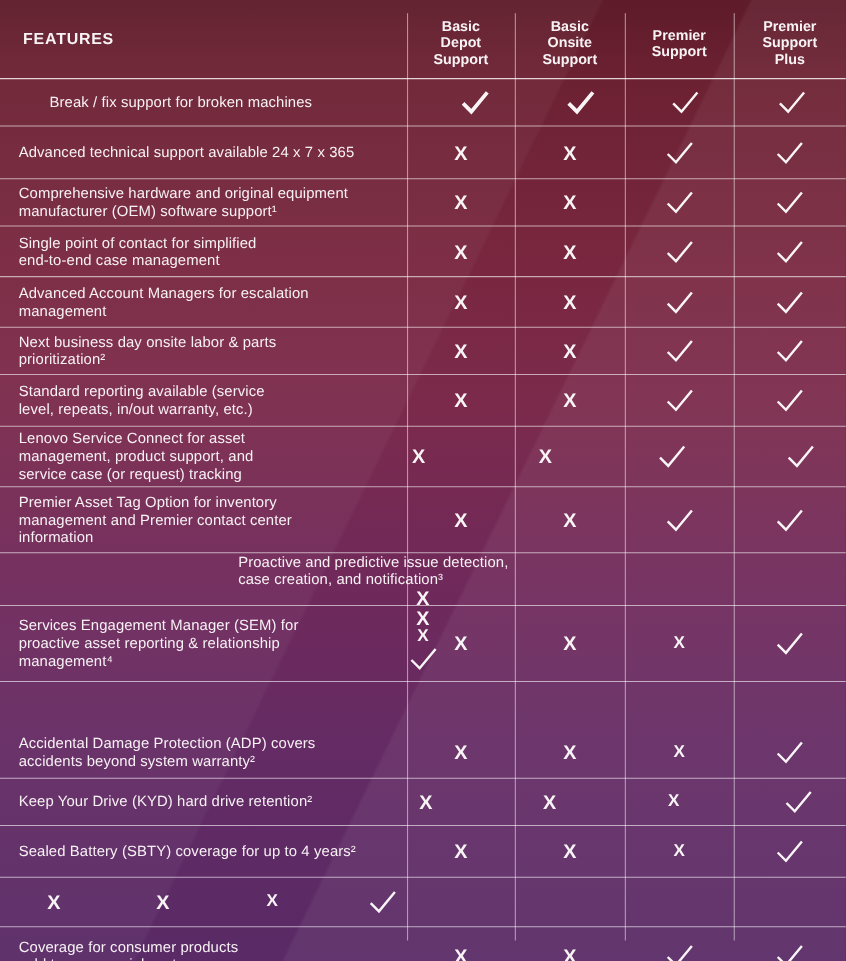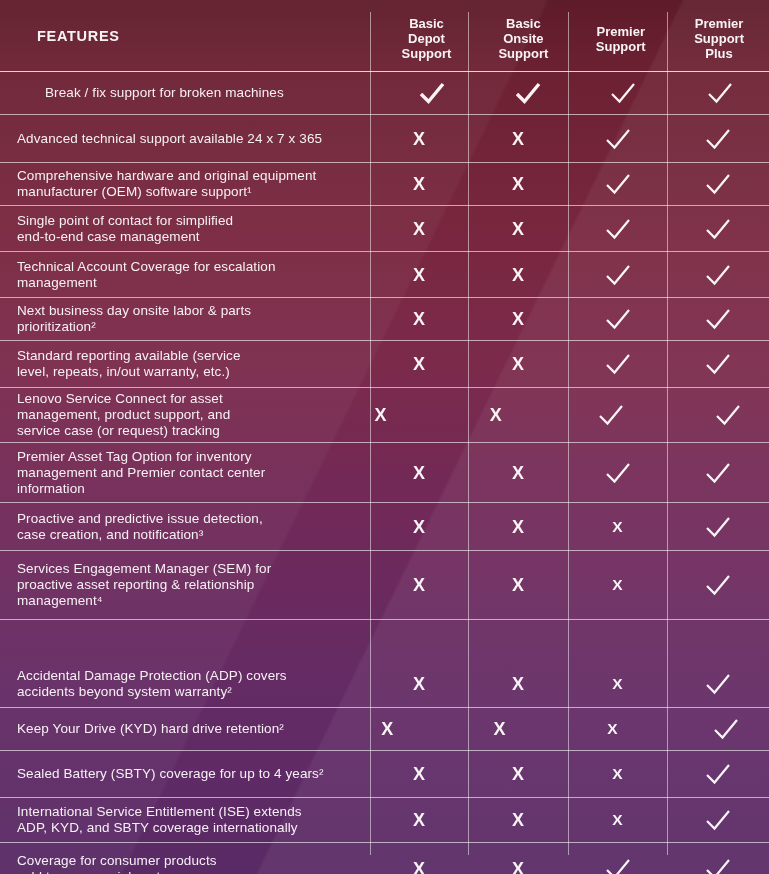--- a/index.html
+++ b/index.html
@@ -34,21 +34,20 @@
     height: 843px;
     background: rgba(255,255,255,0.5);
   }
 
   
   .header-row {
     display: flex;
     height: 72px;
     align-items: center;
     border-bottom: 1px solid rgba(255,255,255,0.8);
-    padding-left: 16px;
   }
   .features-cell {
     width: 370px;
     padding-left: 21px;
     font-weight: bold;
     font-size: 14.5px;
     letter-spacing: 0.7px;
   }
   .col-head {
     display: flex;
@@ -209,21 +208,21 @@
             <path d="M3 13 L10.5 20.5 L25 3"></path>
           </svg>
         </div>
         <div class="mark-cell w3">
           <svg viewBox="0 0 28 24" width="28" height="24" class="check lite">
             <path d="M3 13 L10.5 20.5 L25 3"></path>
           </svg>
         </div>
       </div>
       <div class="row" style="height: 46px;">
-        <div class="feature-cell">Technical Account Coverage for escalation
+        <div class="feature-cell">Advanced Account Managers for escalation
 management</div>
         <div class="mark-cell w0">
           <span class="xmark heavy">X</span>
         </div>
         <div class="mark-cell w1">
           <span class="xmark heavy">X</span>
         </div>
         <div class="mark-cell w2">
           <svg viewBox="0 0 28 24" width="28" height="24" class="check lite">
             <path d="M3 13 L10.5 20.5 L25 3"></path>
@@ -310,21 +309,21 @@
           <svg viewBox="0 0 28 24" width="28" height="24" class="check lite">
             <path d="M3 13 L10.5 20.5 L25 3"></path>
           </svg>
         </div>
         <div class="mark-cell w3">
           <svg viewBox="0 0 28 24" width="28" height="24" class="check lite">
             <path d="M3 13 L10.5 20.5 L25 3"></path>
           </svg>
         </div>
       </div>
-      <div class="row" style="height: 48px;">
+      <div class="row" style="height: 48px; flex-direction: column;">
         <div class="feature-cell">Proactive and predictive issue detection,
 case creation, and notification³</div>
         <div class="mark-cell w0">
           <span class="xmark heavy">X</span>
         </div>
         <div class="mark-cell w1">
           <span class="xmark heavy">X</span>
         </div>
         <div class="mark-cell w2">
           <span class="xmark lite">X</span>
@@ -400,22 +399,20 @@
         <div class="mark-cell w2">
           <span class="xmark lite">X</span>
         </div>
         <div class="mark-cell w3">
           <svg viewBox="0 0 28 24" width="28" height="24" class="check lite">
             <path d="M3 13 L10.5 20.5 L25 3"></path>
           </svg>
         </div>
       </div>
       <div class="row" style="height: 45px;">
-        <div class="feature-cell">International Service Entitlement (ISE) extends
-ADP, KYD, and SBTY coverage internationally</div>
         <div class="mark-cell w0">
           <span class="xmark heavy">X</span>
         </div>
         <div class="mark-cell w1">
           <span class="xmark heavy">X</span>
         </div>
         <div class="mark-cell w2">
           <span class="xmark lite">X</span>
         </div>
         <div class="mark-cell w3">

